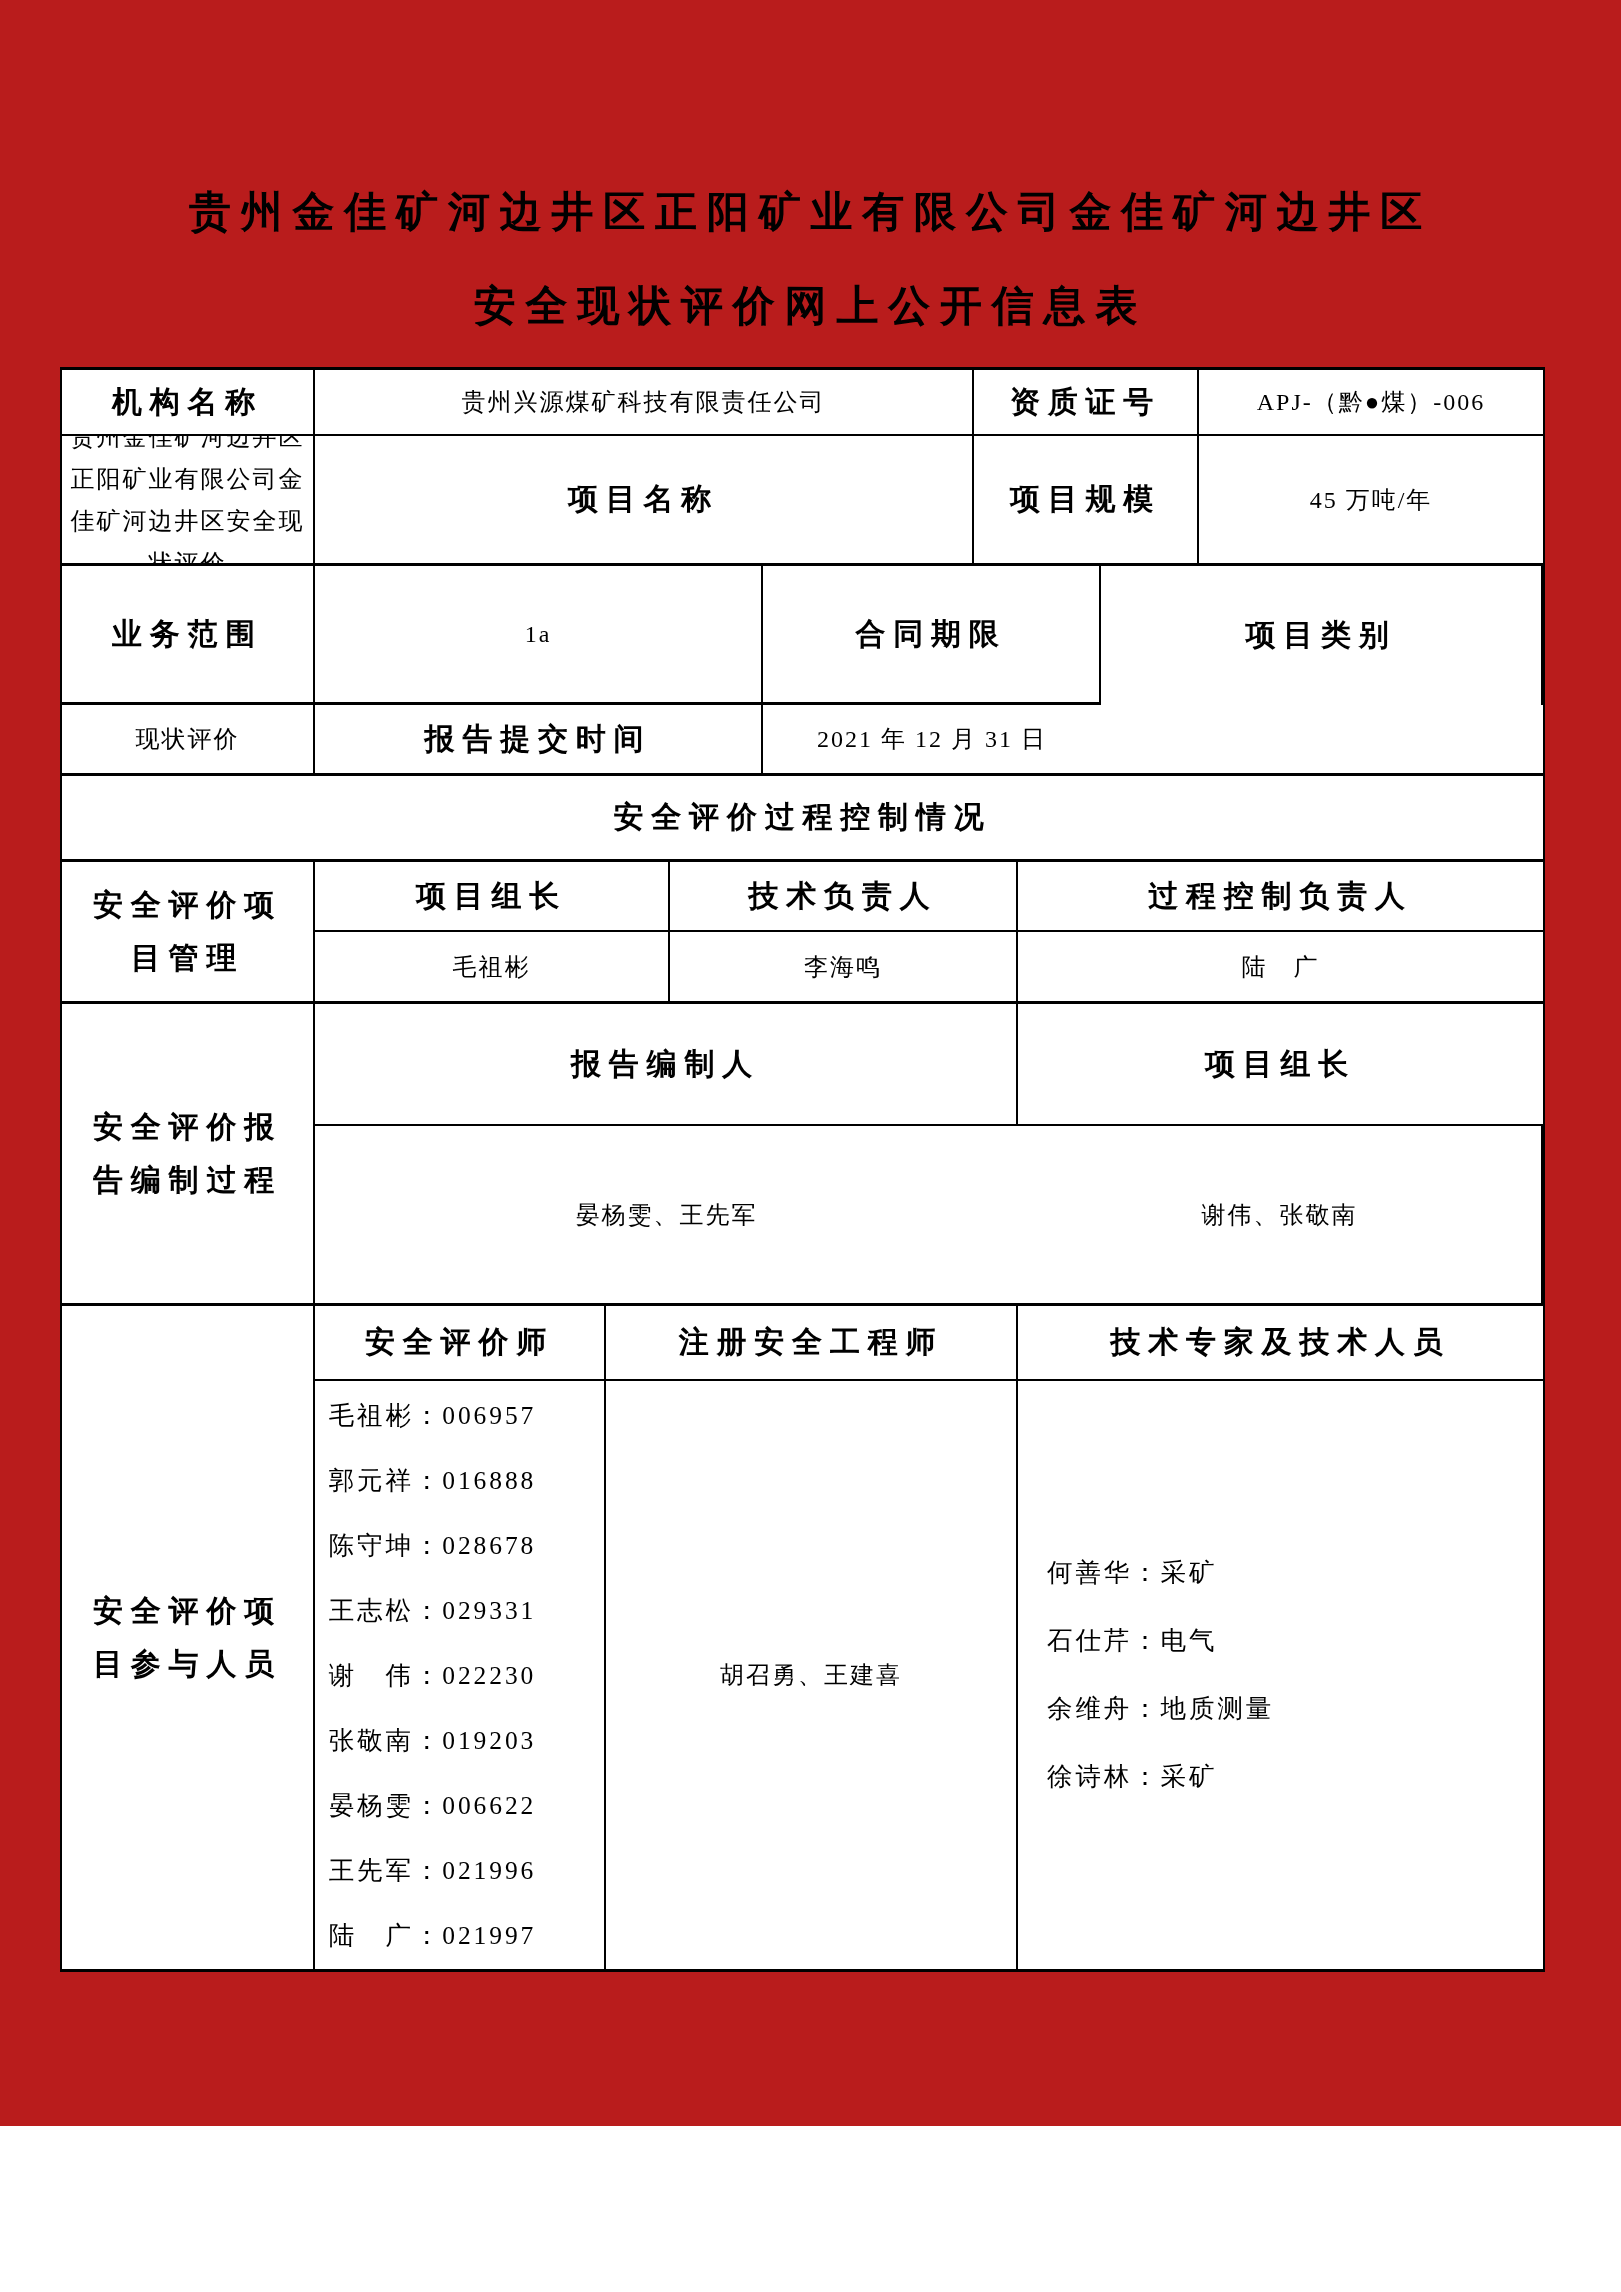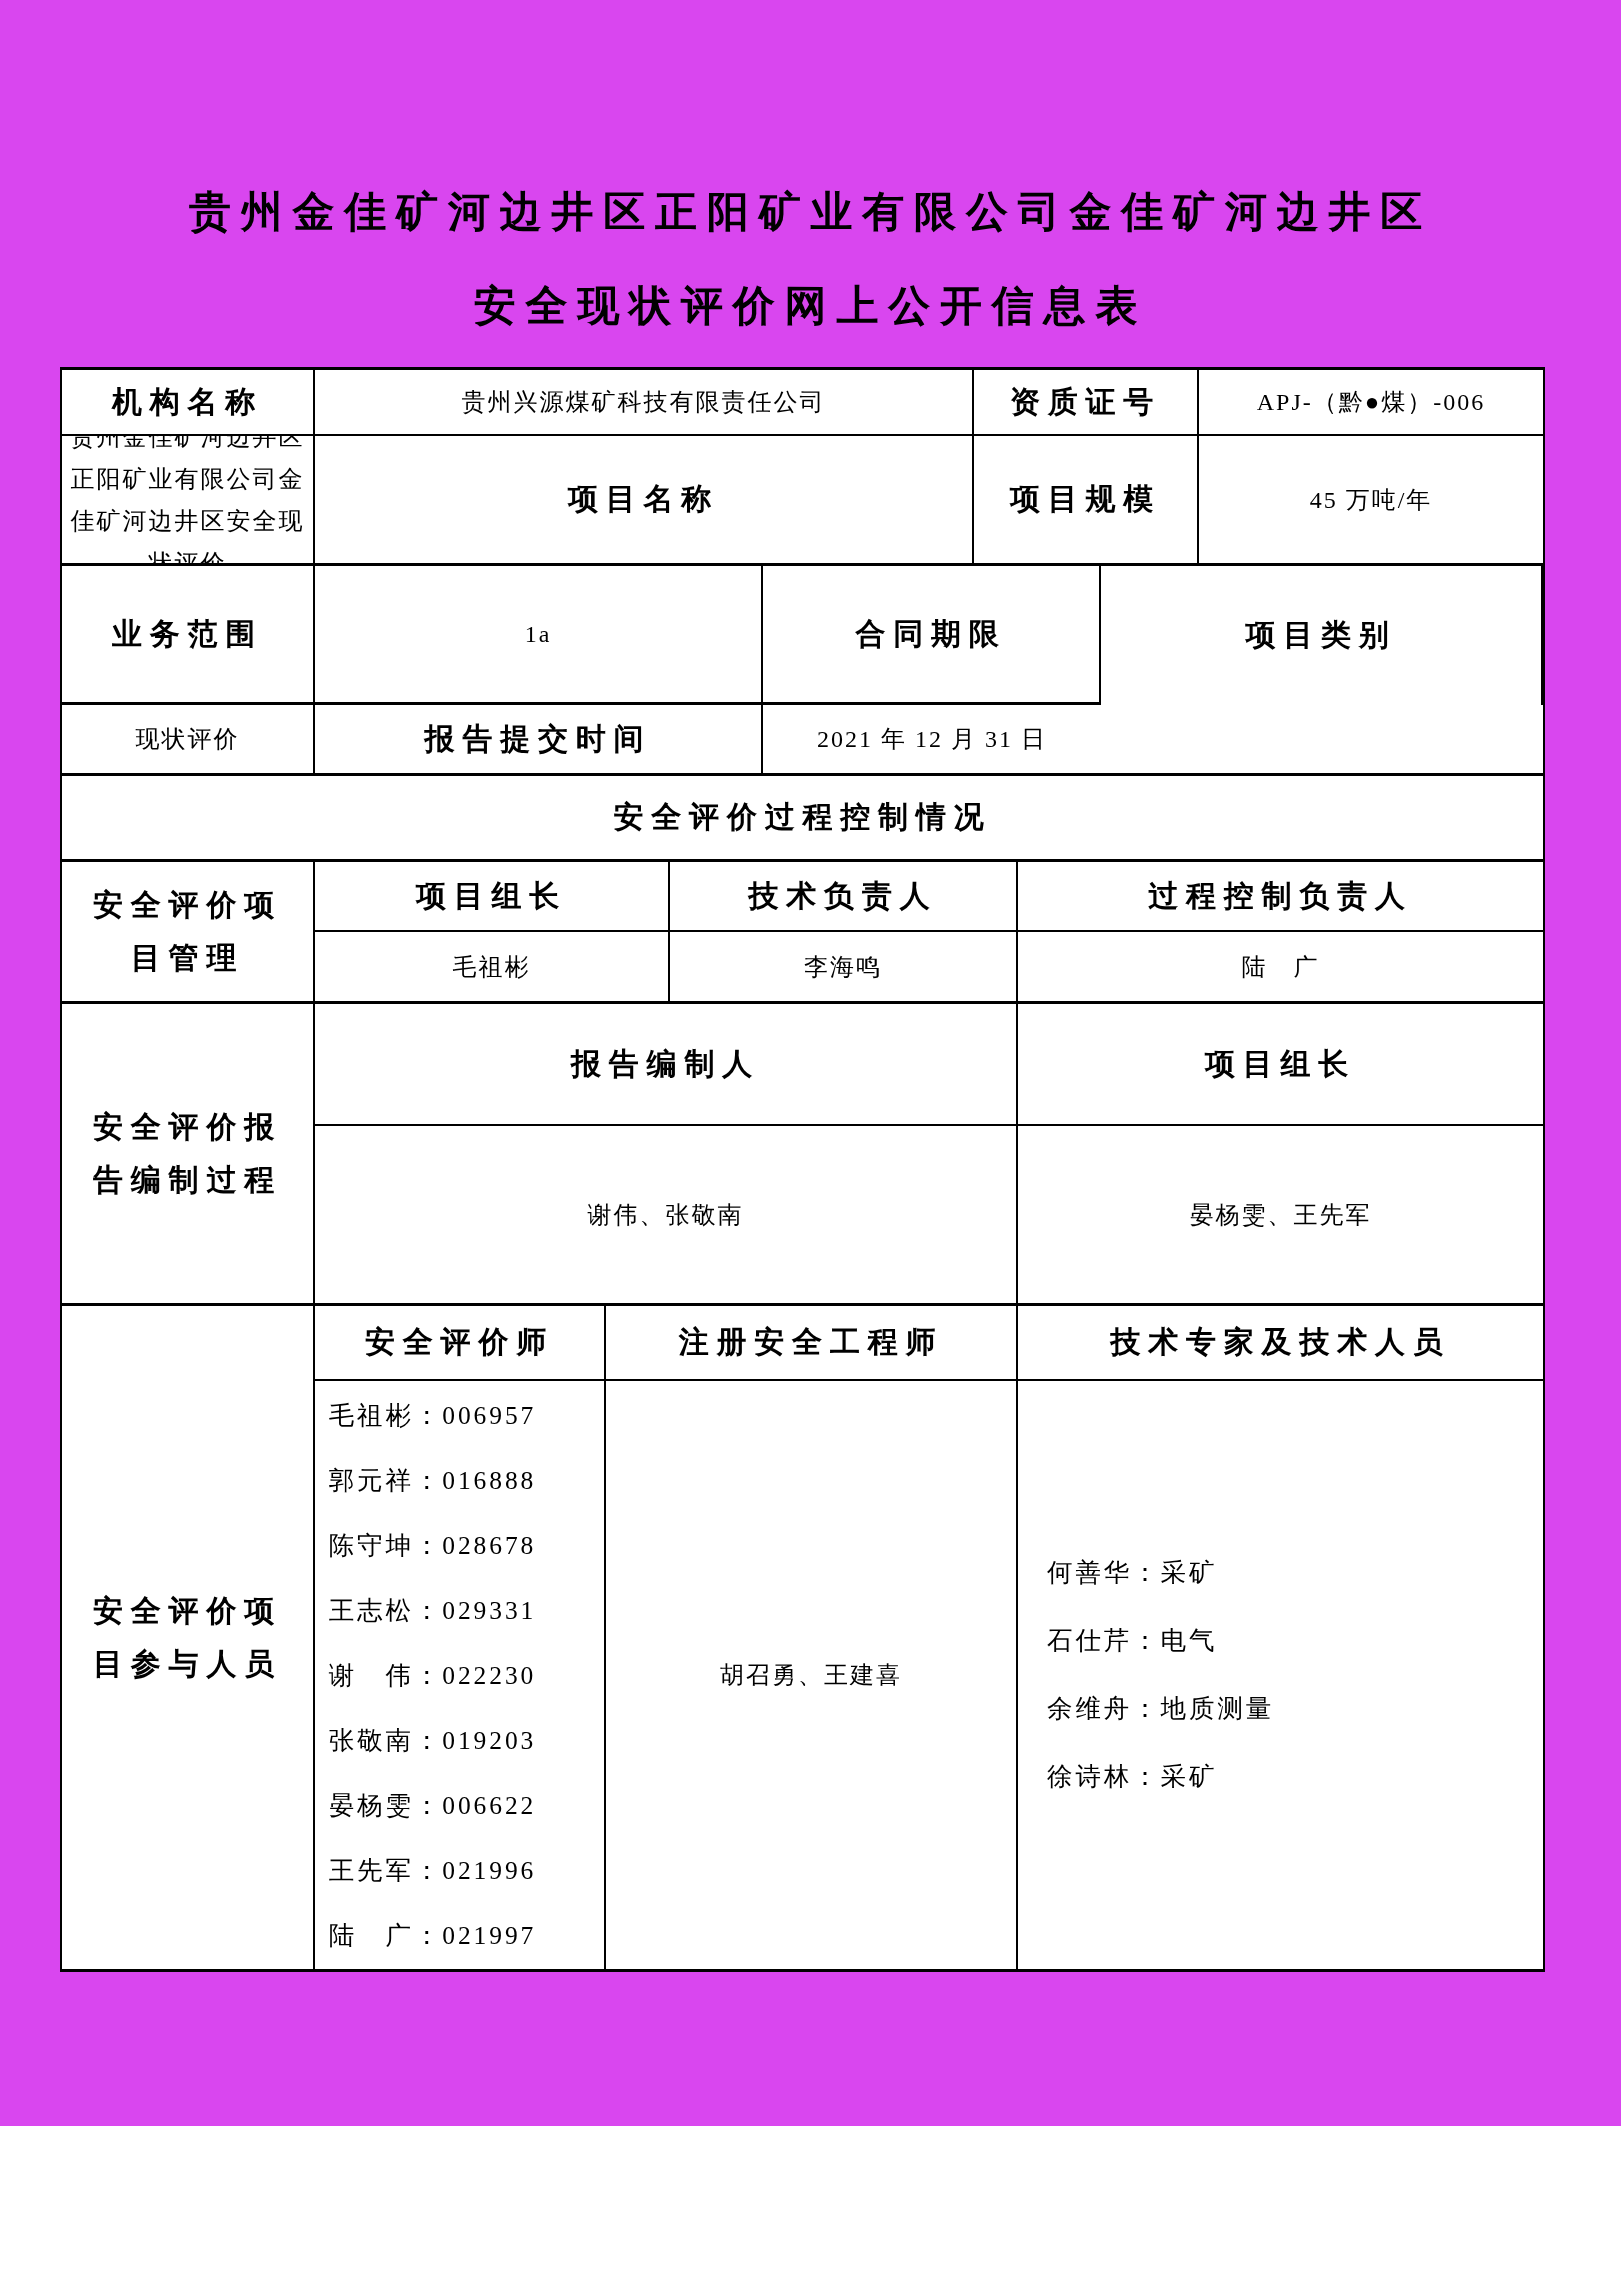--- a/index.html
+++ b/index.html
@@ -1,19 +1,19 @@
 <!DOCTYPE html>
 <html><head>
 <meta charset="utf-8">
 <style>
   html,body { margin:0; padding:0; background:#ffffff; }
   .sheet {
     position:relative;
     width:1621px; height:2126px;
-    background:#d946ef;
+    background:#b91c1c;
     color:#000;
     font-family:"Liberation Serif","DejaVu Serif",serif;
   }
   .title {
     position:absolute; left:0; right:0; top:165px;
     text-align:center;
     font-weight:bold;
     font-size:42px;
     letter-spacing:9.8px;
     line-height:94px;
@@ -106,22 +106,22 @@
       <div class="cell val br">毛祖彬</div>
       <div class="cell val br">李海鸣</div>
       <div class="cell val">陆　广</div>
     </div>
 
     <div class="sec s5 secb">
       <div class="cell lbl br span2">安全评价报
 告编制过程</div>
       <div class="cell lbl br bb">报告编制人</div>
       <div class="cell lbl bb">项目组长</div>
+      <div class="cell val">晏杨雯、王先军</div>
       <div class="cell val br">谢伟、张敬南</div>
-      <div class="cell val">晏杨雯、王先军</div>
     </div>
 
     <div class="sec s6">
       <div class="cell lbl br span2">安全评价项
 目参与人员</div>
       <div class="cell lbl br bb">安全评价师</div>
       <div class="cell lbl br bb">注册安全工程师</div>
       <div class="cell lbl bb">技术专家及技术人员</div>
       <div class="cell list ev-list br">
         <div class="list-inner">毛祖彬：006957

